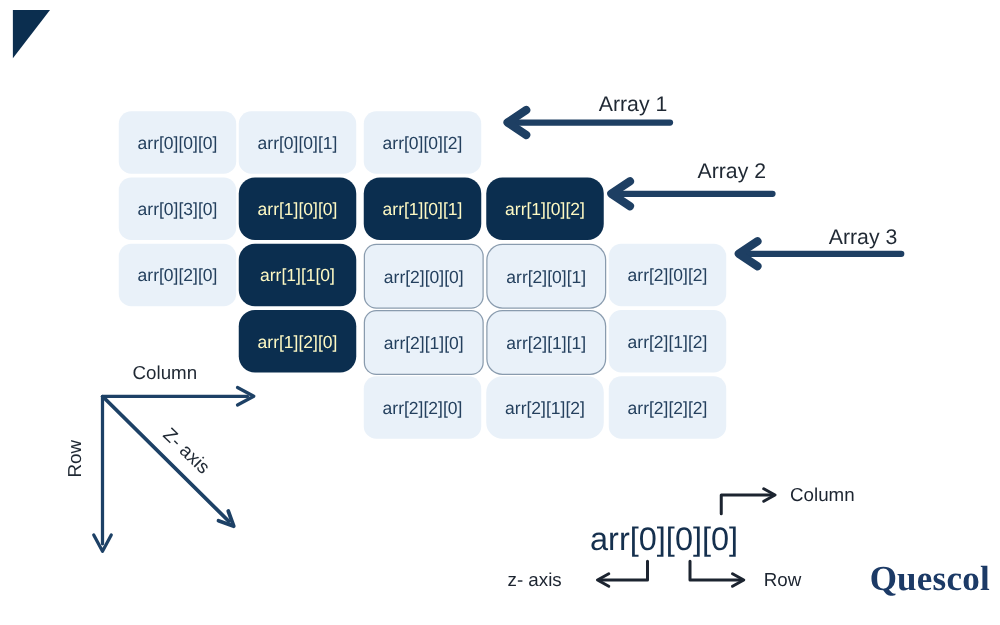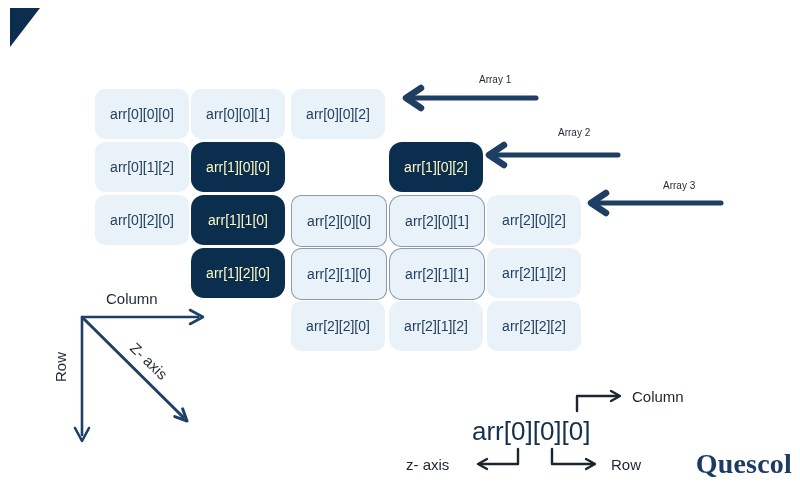--- a/index.html
+++ b/index.html
@@ -14,21 +14,21 @@
   .cell{position:absolute;width:94px;height:50px;border-radius:10px;
     display:flex;align-items:center;justify-content:center;
     font-size:14px;white-space:nowrap;}
   .light{background:#e9f1f9;color:#24405e;}
   .dark{background:#0b2e4f;color:#fef9c3;border-radius:13px;z-index:2;}
   .bordered{border:1px solid rgba(21,50,82,.45);z-index:1;}
   .colA{left:95px;}.colB{left:191px;}.colC{left:291px;}.colD{left:389px;border-radius:13px;}.colE{left:487px;text-align:right;}
   .row1{top:89px;}.row2{top:142px;}.row3{top:195px;}.row4{top:248px;}.row5{top:301px;}
 
   
-  .lbl{position:absolute;color:#1f2833;font-size:10px;white-space:nowrap;text-align:right;}
+  .lbl{position:absolute;color:#1f2833;font-size:17px;white-space:nowrap;text-align:right;}
   .axis-lbl{position:absolute;color:#1f2833;font-size:15px;white-space:nowrap;}
   #row-axis-label{left:60px;top:367px;transform:translate(-50%,-50%) rotate(-90deg);}
   #z-axis-label{left:149px;top:361px;transform:translate(-50%,-50%) rotate(44deg);}
 
   
   .legend-expr{position:absolute;left:472px;top:416px;font-size:26px;color:#15304e;white-space:nowrap;}
   .legend-small{position:absolute;font-size:15px;color:#1c2430;white-space:nowrap;}
 
   .brand{position:absolute;right:8px;bottom:20px;font-size:28px;font-weight:bold;
     color:#1c3a66;letter-spacing:.2px;font-family:Liberation Serif, serif;}
@@ -39,22 +39,23 @@
 <body>
 
 <div id="stage">
 
   <div class="corner-tri"></div>
 
   <div class="cell light colA row1">arr[0][0][0]</div>
   <div class="cell light colB row1">arr[0][0][1]</div>
   <div class="cell light colC row1">arr[0][0][2]</div>
 
-  <div class="cell light colA row2">arr[0][1][2]</div>
+  <div class="cell light colA row2">arr[0][3][0]</div>
   <div class="cell dark colB row2">arr[1][0][0]</div>
+  <div class="cell dark colC row2">arr[1][0][1]</div>
   <div class="cell dark colD row2">arr[1][0][2]</div>
 
   <div class="cell light colA row3">arr[0][2][0]</div>
   <div class="cell dark colB row3">arr[1][1[0]</div>
   <div class="cell light bordered colC row3">arr[2][0][0]</div>
   <div class="cell light bordered colD row3">arr[2][0][1]</div>
   <div class="cell light colE row3">arr[2][0][2]</div>
 
   <div class="cell dark colB row4">arr[1][2][0]</div>
   <div class="cell light bordered colC row4">arr[2][1][0]</div>

